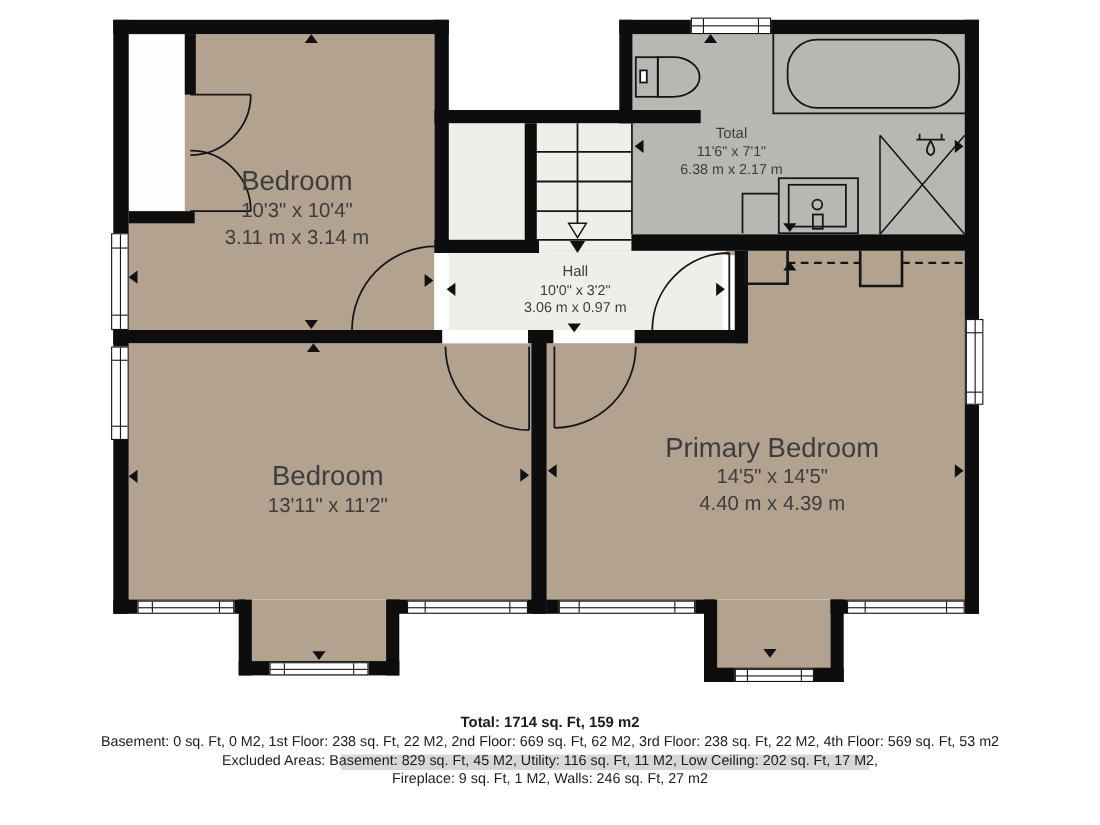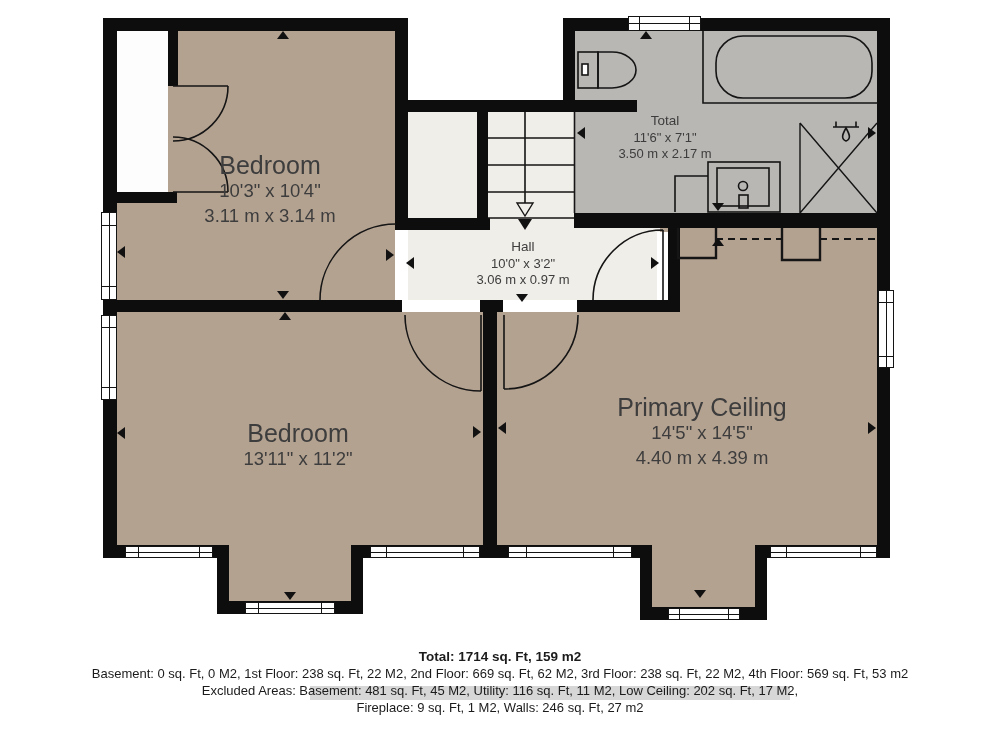--- a/index.html
+++ b/index.html
@@ -167,39 +167,39 @@
   </svg>
 
   <div class="room-label lg" style="left:270px;top:152px">
     <div class="rname">Bedroom</div>
     <div class="rdim">10'3" x 10'4"</div>
     <div class="rdim">3.11 m x 3.14 m</div>
   </div>
   <div class="room-label sm" style="left:665px;top:112px">
     <div class="rname">Total</div>
     <div class="rdim">11'6" x 7'1"</div>
-    <div class="rdim">3.50 m x 2.17 m</div>
+    <div class="rdim">6.38 m x 2.17 m</div>
   </div>
   <div class="room-label sm" style="left:523px;top:238px">
     <div class="rname">Hall</div>
     <div class="rdim">10'0" x 3'2"</div>
     <div class="rdim">3.06 m x 0.97 m</div>
   </div>
   <div class="room-label lg" style="left:298px;top:420px">
     <div class="rname">Bedroom</div>
     <div class="rdim">13'11" x 11'2"</div>
   </div>
   <div class="room-label lg" style="left:702px;top:394px">
-    <div class="rname">Primary Ceiling</div>
+    <div class="rname">Primary Bedroom</div>
     <div class="rdim">14'5" x 14'5"</div>
     <div class="rdim">4.40 m x 4.39 m</div>
   </div>
 
   <div class="footer">
     <div class="band"></div>
     <div class="total">Total: 1714 sq. Ft, 159 m2</div>
     <div class="line">Basement: 0 sq. Ft, 0 M2, 1st Floor: 238 sq. Ft, 22 M2, 2nd Floor: 669 sq. Ft, 62 M2, 3rd Floor: 238 sq. Ft, 22 M2, 4th Floor: 569 sq. Ft, 53 m2</div>
-    <div class="line">Excluded Areas: Basement: 481 sq. Ft, 45 M2, Utility: 116 sq. Ft, 11 M2, Low Ceiling: 202 sq. Ft, 17 M2,</div>
+    <div class="line">Excluded Areas: Basement: 829 sq. Ft, 45 M2, Utility: 116 sq. Ft, 11 M2, Low Ceiling: 202 sq. Ft, 17 M2,</div>
     <div class="line">Fireplace: 9 sq. Ft, 1 M2, Walls: 246 sq. Ft, 27 m2</div>
   </div>
 
 
 </div>
 
 </body></html>

